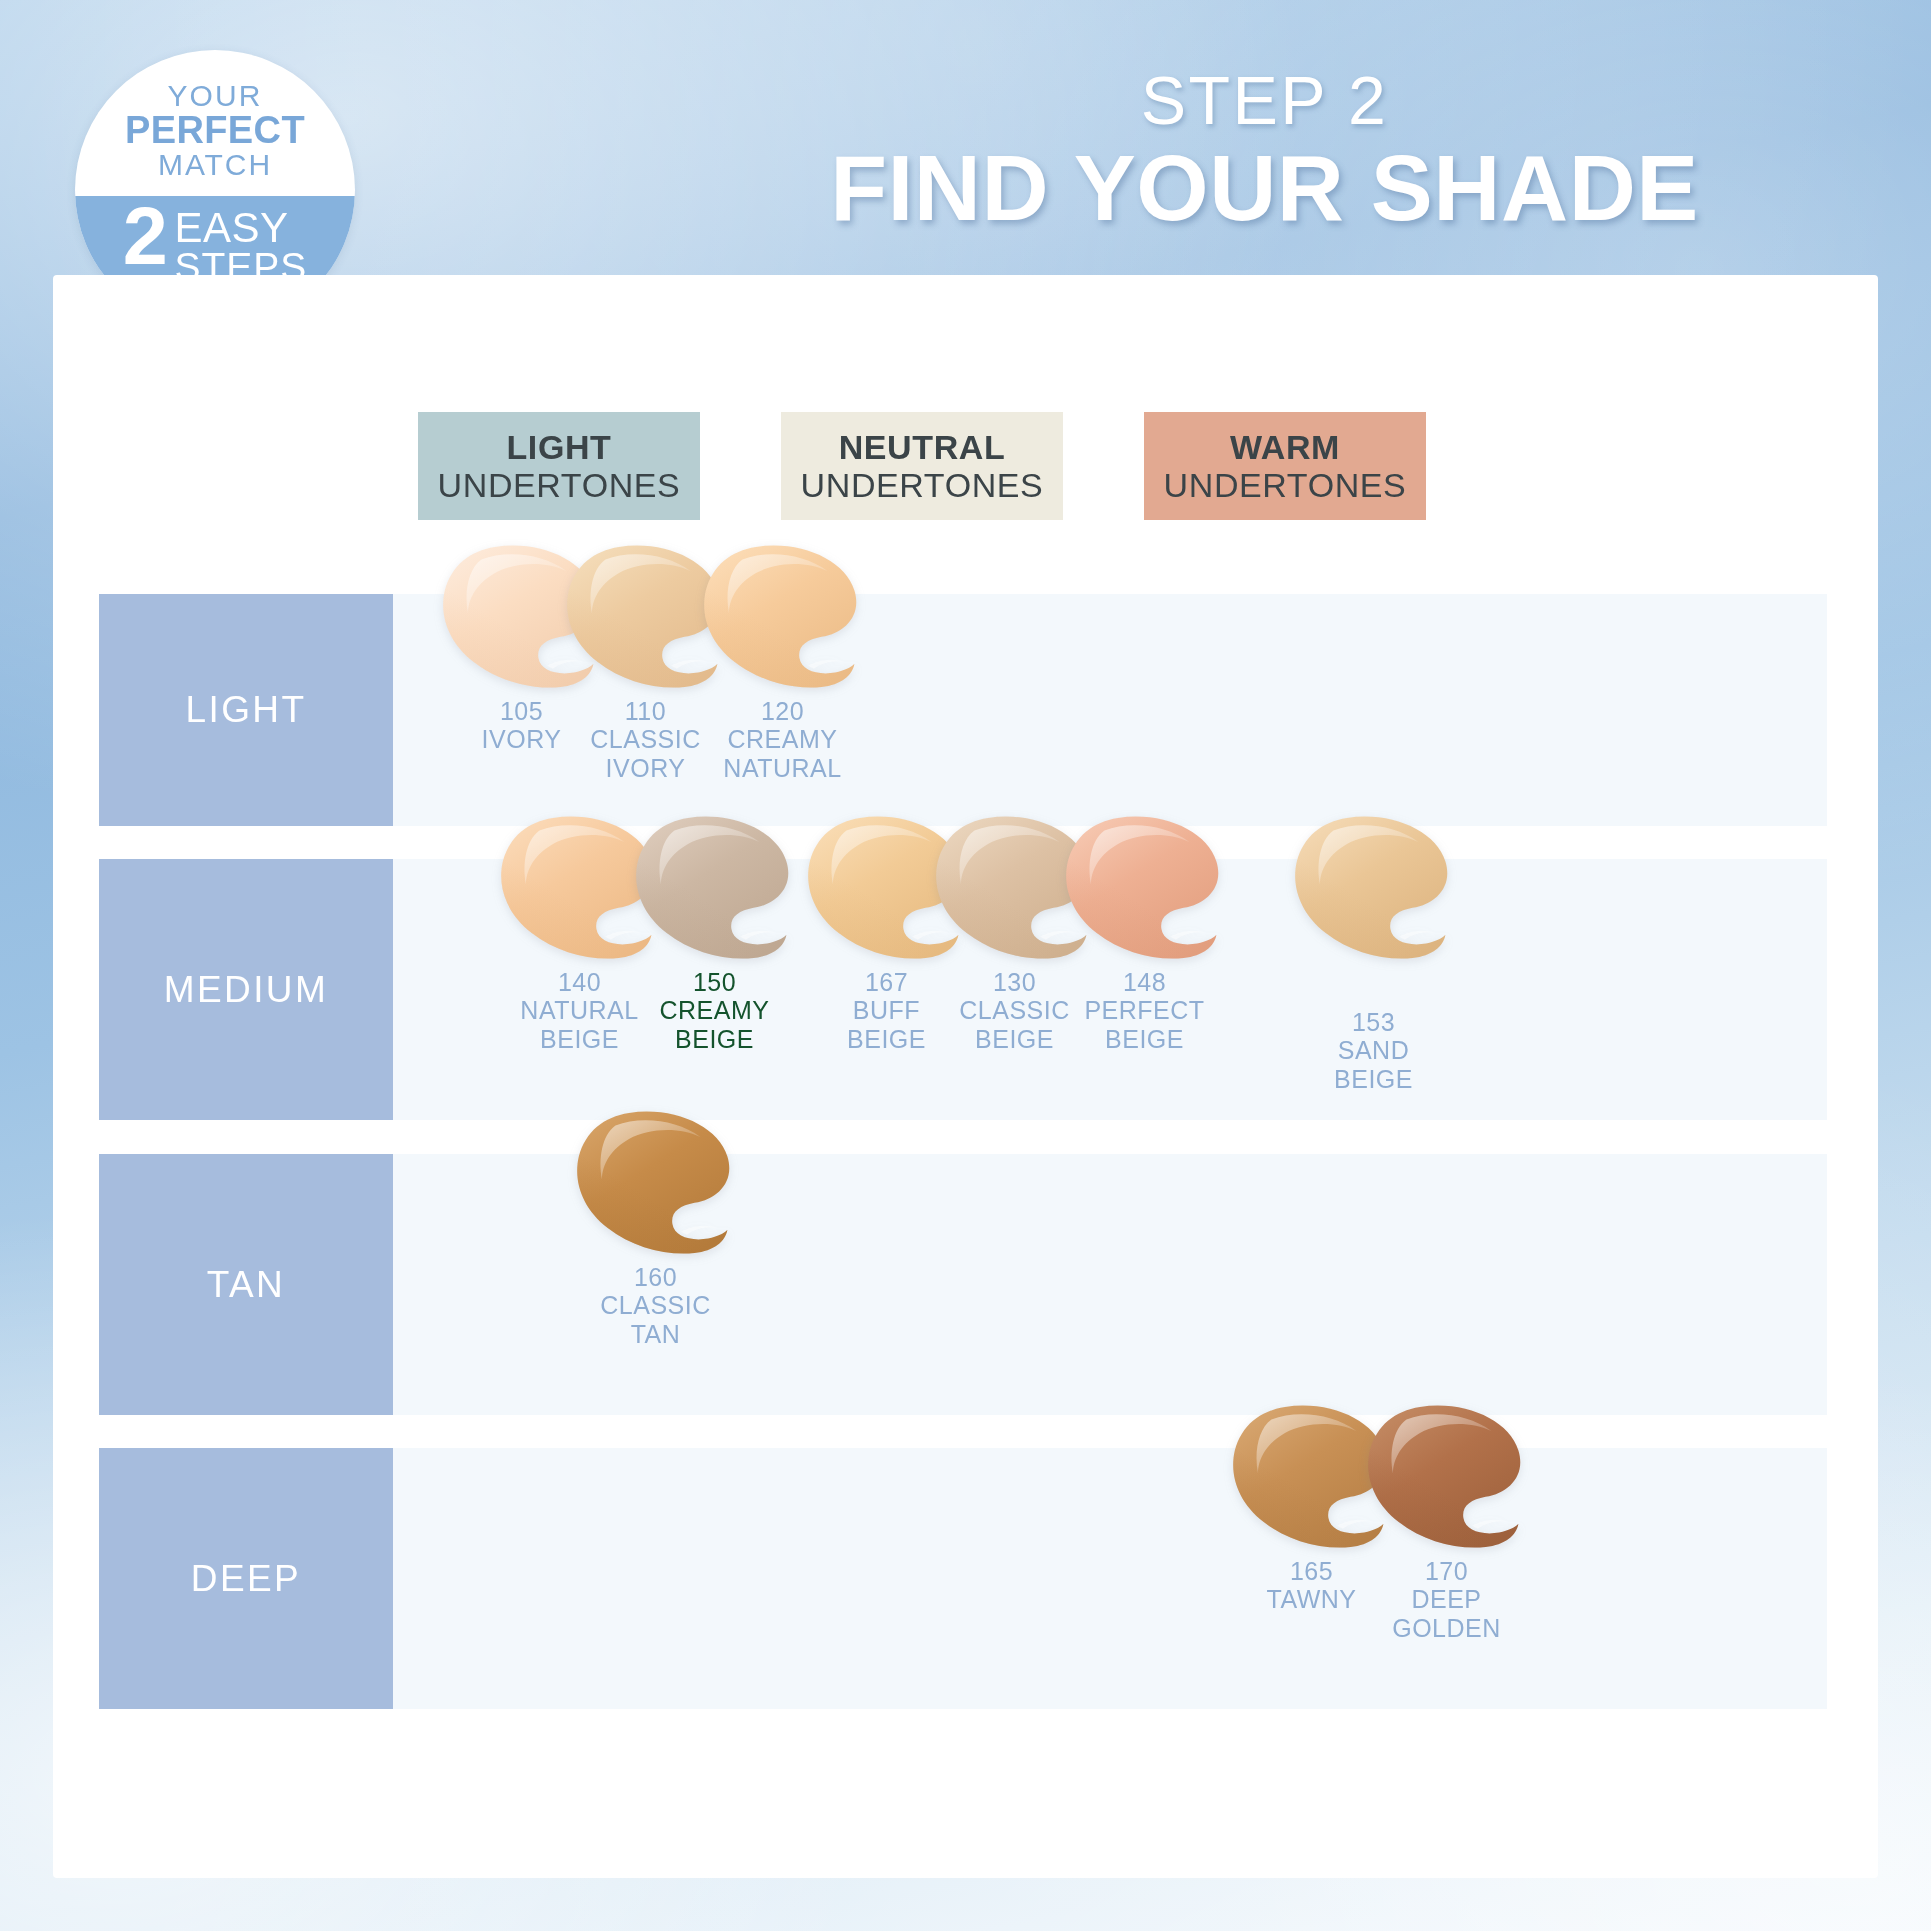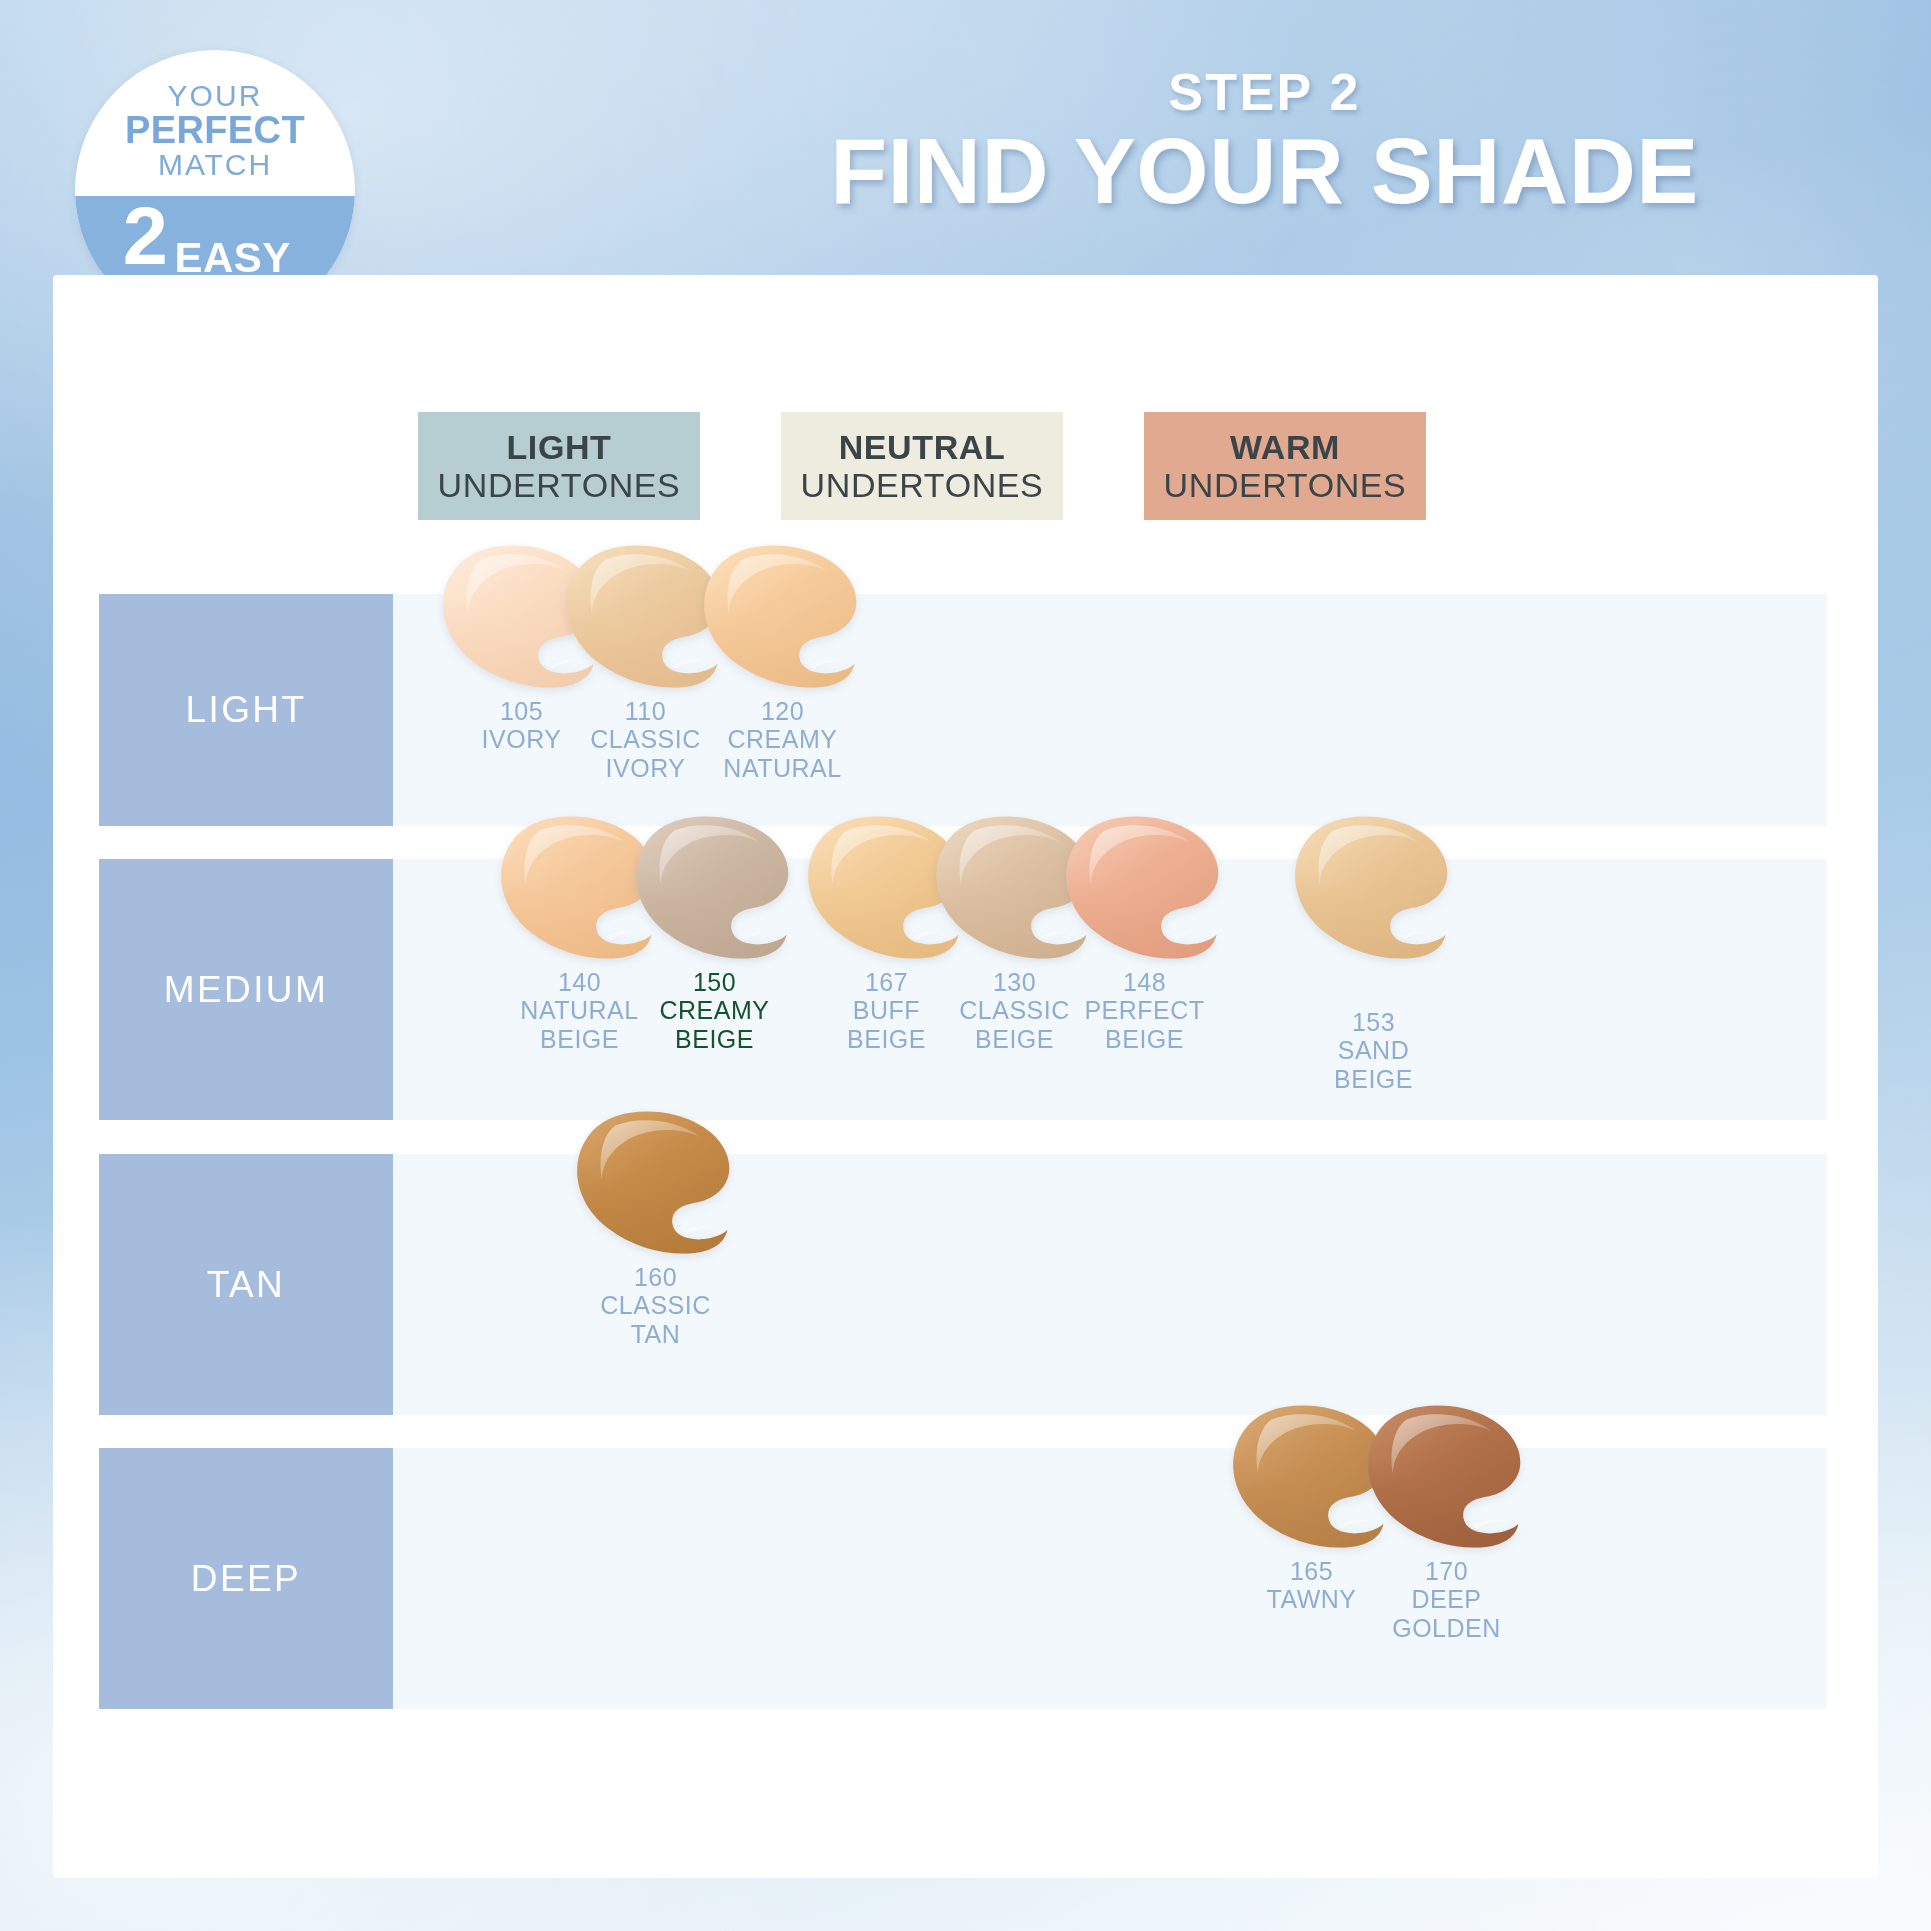--- a/index.html
+++ b/index.html
@@ -35,29 +35,29 @@
   }
   .badge-top .b-your{ font-size:30px; letter-spacing:2.1px; font-weight:400; }
   .badge-top .b-perfect{ font-size:38px; letter-spacing:0.4px; font-weight:700; color:#79a7d8; }
   .badge-top .b-match{ font-size:30px; letter-spacing:1.9px; font-weight:400; }
   .badge-bot{
     height:48%; background:#86b2dd; color:#ffffff;
     display:flex; align-items:flex-start; justify-content:center; padding-top:3.9px;
   }
   .badge-bot .b-2{ font-size:81px; font-weight:700; line-height:.92; margin-right:8.7px; letter-spacing:-1.9px; }
   .badge-bot .b-words{ display:flex; flex-direction:column; line-height:.98; padding-top:7.7px; }
-  .badge-bot .b-easy{ font-size:42px; font-weight:700; letter-spacing:0.5px;margin-top:30px; }
+  .badge-bot .b-easy{ font-size:42px; font-weight:400; letter-spacing:0.5px; }
   .badge-bot .b-steps{ font-size:39px; font-weight:400; letter-spacing:1px; }
 
   
   .header{
     position:absolute; left:695px; top:64px; width:1139px; text-align:center; color:#ffffff;
   }
   .header .step{
-    font-size:52px; font-weight:700; letter-spacing:2.4px; line-height:1.08;
+    font-size:68px; font-weight:400; letter-spacing:2.4px; line-height:1.08;
     text-shadow:1.9px 2.9px 4.8px rgba(70,105,150,.35);
   }
   .header .title{
     font-size:93px; font-weight:700; letter-spacing:0.5px; line-height:1.06; margin-top:1.9px;
     text-shadow:2.9px 3.9px 6.8px rgba(70,105,150,.38);
   }
 
   
   .panel{
     position:absolute; left:53px; top:275px; width:1825px; height:1603px;

